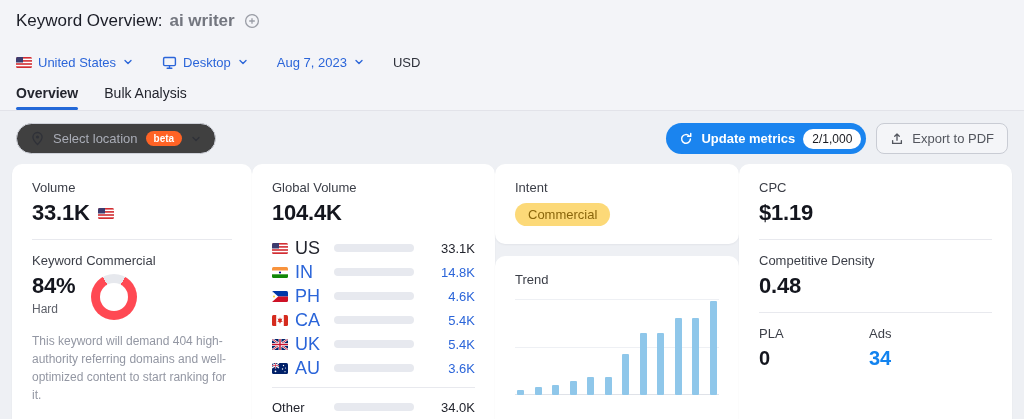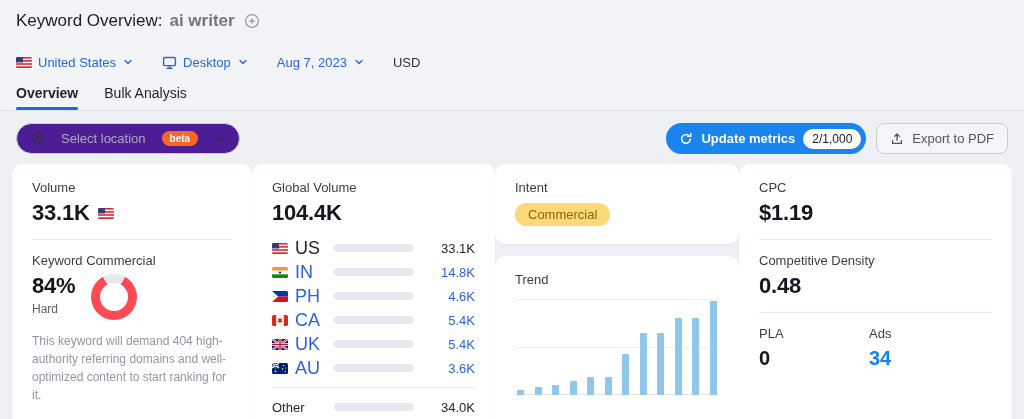--- a/index.html
+++ b/index.html
@@ -16,21 +16,21 @@
   .filter{display:flex;align-items:center;gap:6px;color:#2b65d9;cursor:pointer}
   .filter svg{display:block}
   .currency{color:#2e313b}
   .tabs{display:flex;gap:26px;margin-top:14px}
   .tab{font-size:14px;color:#23252e;padding-bottom:9px;position:relative;cursor:pointer}
   .tab.active{font-weight:700}
   .tab.active::after{content:"";position:absolute;left:0;right:0;bottom:0;height:3px;background:#2368d8;border-radius:2px}
 
   
   .toolbar{display:flex;justify-content:space-between;align-items:center;padding:12px 16px 10px}
-  .select-loc{display:flex;align-items:center;gap:16px;background:#4c1d95;border:1px solid #ced1d9;border-radius:16px;height:31px;padding:0 13px;cursor:pointer}
+  .select-loc{display:flex;align-items:center;gap:8px;background:#404040;border:1px solid #ced1d9;border-radius:16px;height:31px;padding:0 13px;cursor:pointer}
   .placeholder{color:#a9acb6;font-size:13px}
   .beta{background:#ff6325;color:#fff;font-size:10px;font-weight:700;padding:2px 8px;border-radius:9px}
   .toolbar-right{display:flex;align-items:center;gap:10px}
   .btn-update{display:flex;align-items:center;gap:8px;background:#1a84ef;color:#fff;border:none;border-radius:16px;height:31px;padding:0 5px 0 13px;font-size:13px;font-weight:700;cursor:pointer}
   .counter{background:#fff;color:#181a20;border-radius:11px;padding:3px 9px;font-size:12px;font-weight:400}
   .btn-export{display:flex;align-items:center;gap:8px;background:#f4f5f8;border:1px solid #c9ccd4;border-radius:8px;height:31px;padding:0 13px;font-size:13px;color:#53565e;cursor:pointer}
 
   
   .content{display:grid;grid-template-columns:240px 243px 244px 1fr;padding:0 12px;height:252px}
   .card{background:#fff;border-radius:10px;padding:16px 20px;box-shadow:0 1px 2px rgba(25,28,40,.05)}

